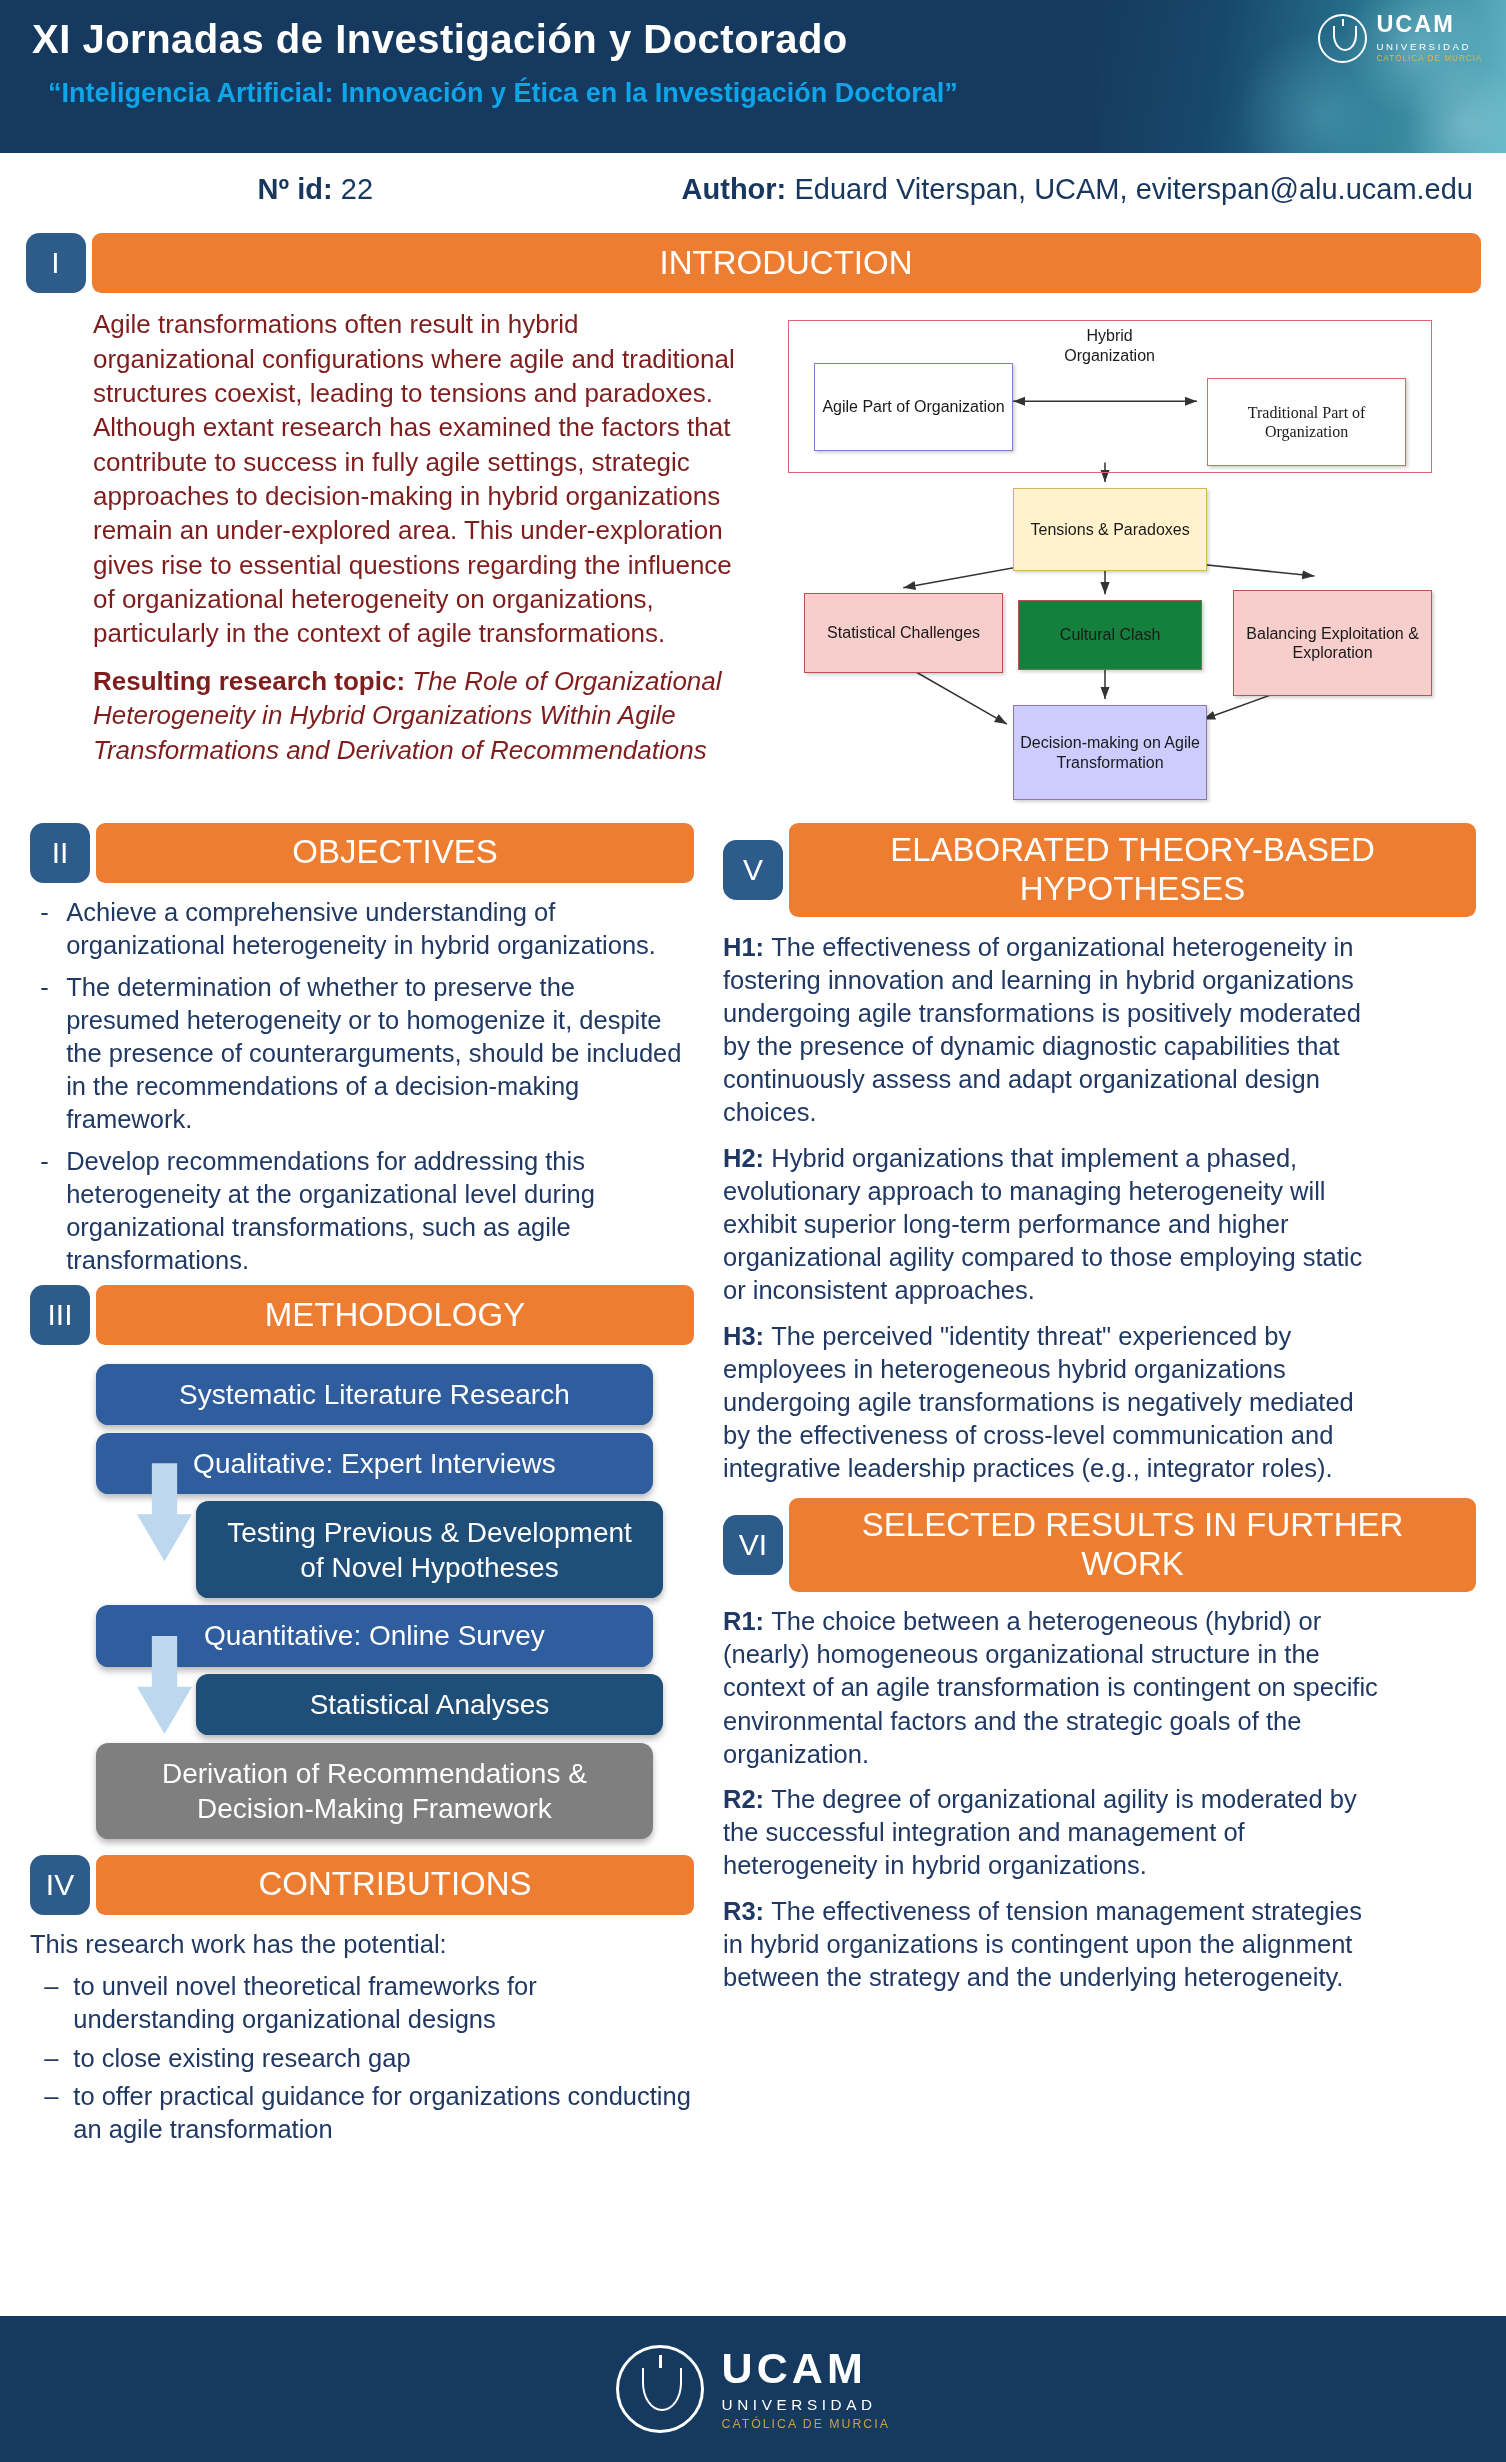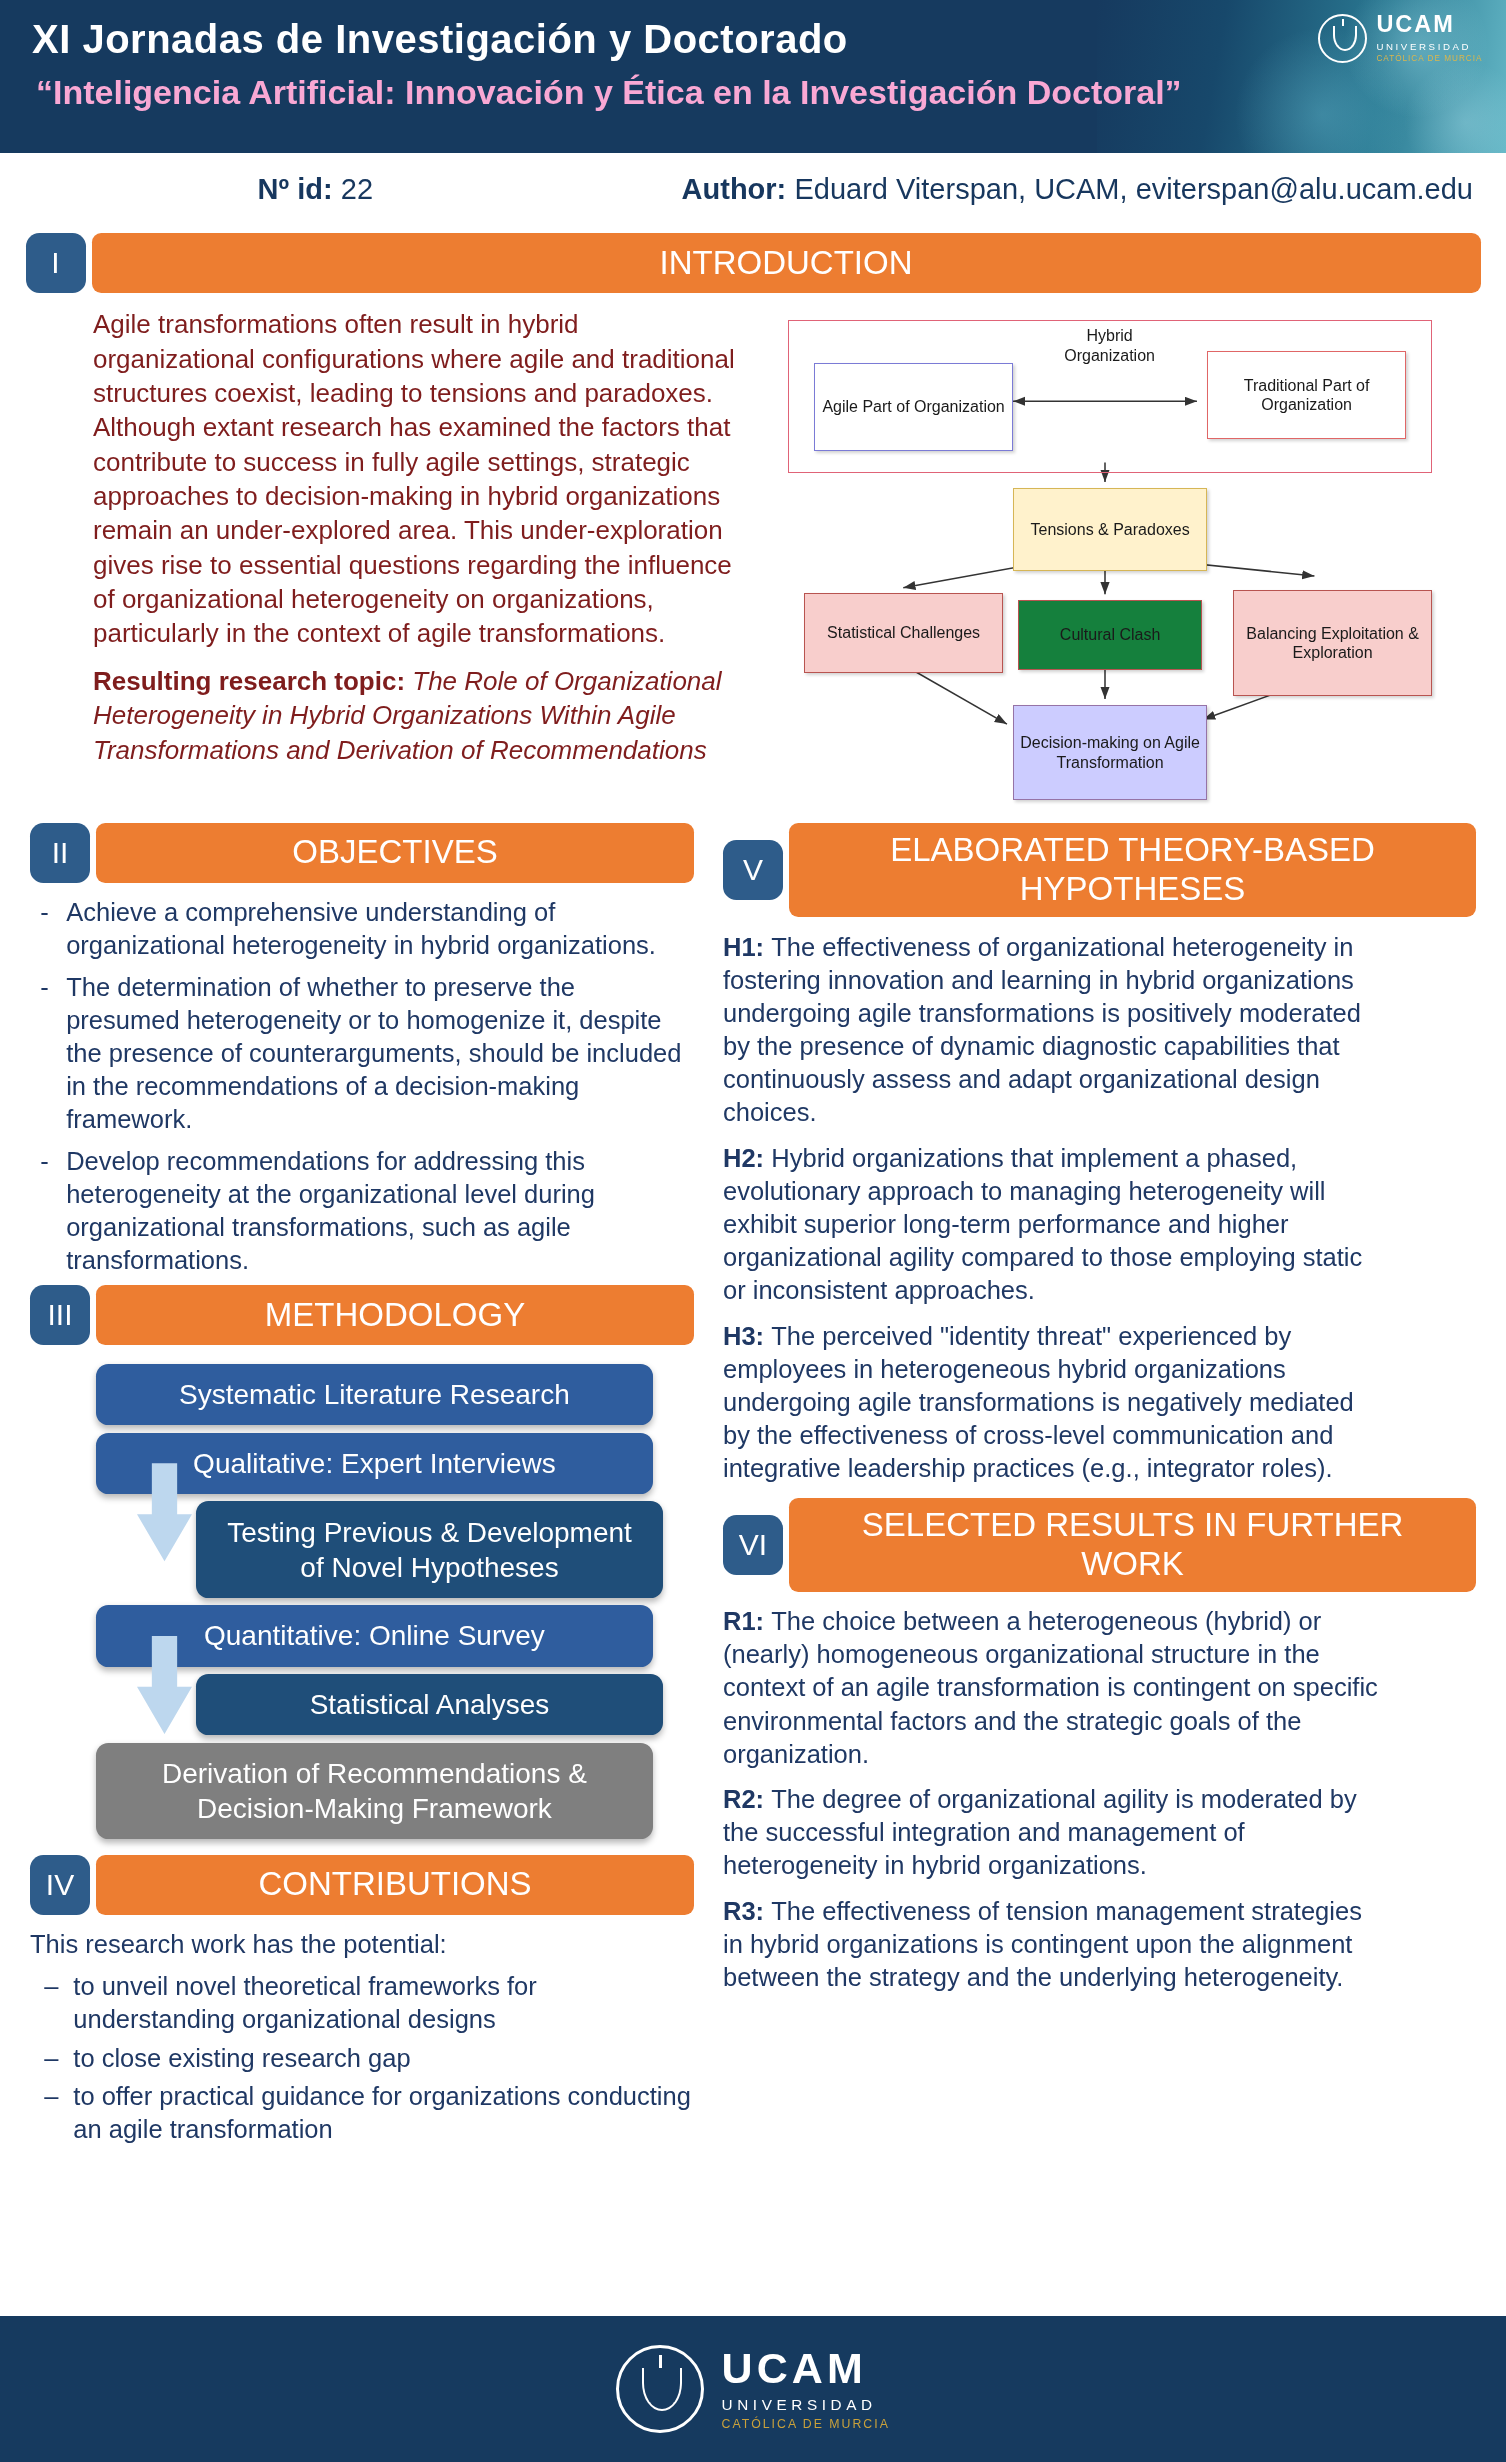--- a/index.html
+++ b/index.html
@@ -16,21 +16,21 @@
   .header-photo{
     position:absolute;right:0;top:0;width:409px;height:100%;
     background:
       radial-gradient(circle at 78% 30%, rgba(170,230,240,.35) 0, rgba(170,230,240,0) 72px),
       radial-gradient(circle at 55% 75%, rgba(120,205,225,.30) 0, rgba(120,205,225,0) 87px),
       radial-gradient(circle at 90% 80%, rgba(200,240,250,.25) 0, rgba(200,240,250,0) 61px),
       linear-gradient(100deg,#163A5F 0%,#17486B 30%,#2B7A93 68%,#64B7C6 100%);
   }
   .header-text{position:absolute;left:32px;top:17.4px;z-index:2;}
   .poster-title{margin:0 0 10.2px 0;font-size:40px;font-weight:bold;color:#ffffff;letter-spacing:0.5px;}
-  .poster-subtitle{margin:4px;font-size:34px;font-weight:bold;color:#f9a8d4;}
+  .poster-subtitle{margin:16px;font-size:27px;font-weight:bold;color:#0ea5e9;}
   .header-logo{position:absolute;right:23.5px;top:13.3px;z-index:3;display:flex;align-items:center;gap:9.2px;color:#fff;}
   .emblem{position:relative;border-radius:50%;border:2px solid #fff;}
   .emblem::after{
     content:"";position:absolute;left:28%;top:24%;width:44%;height:50%;
     border:2px solid #fff;border-top:none;border-radius:0 0 50% 50%/0 0 65% 65%;
   }
   .emblem::before{content:"";position:absolute;left:48%;top:8%;width:4%;height:16%;background:#fff;}
   .emblem.small{width:45px;height:45px;}
   .emblem.big{width:82px;height:82px;border-width:3.1px;}
   .logo-name{font-size:23.5px;font-weight:bold;letter-spacing:2px;line-height:1;}
@@ -65,21 +65,21 @@
   .dlines{position:absolute;inset:0;width:100%;height:100%;}
   .dlines line{stroke:#333;stroke-width:3;}
   .dnode{
     position:absolute;display:flex;align-items:center;justify-content:center;
     text-align:center;background:#fff;border:1.5px solid #999;padding:4.1px;line-height:1.22;
     box-shadow:1.5px 1.5px 3.1px rgba(0,0,0,.18);
   }
   .d-outer{left:15.3px;top:10.2px;width:634px;height:143px;border-color:#E06377;background:transparent;box-shadow:none;}
   .d-hybrid{left:266px;top:14.3px;width:133px;height:36px;border:none;background:transparent;box-shadow:none;}
   .d-agile{left:41px;top:54px;width:189px;height:77px;border-color:#7B7BD6;}
-  .d-trad{left:434px;top:42px;width:189px;height:77px;border-color:#E06666;}
+  .d-trad{left:434px;top:69px;width:189px;height:77px;border-color:#E06666;font-family:Liberation Serif, serif;}
   .d-tensions{left:240px;top:179px;width:184px;height:72px;background:#FFF2CC;border-color:#D6B656;}
   .d-coord{left:31px;top:284px;width:189px;height:69px;background:#F8CECC;border-color:#B85450;}
   .d-cult{left:245px;top:291px;width:174px;height:59px;background:#15803d;border-color:#B85450;}
   .d-bal{left:460px;top:281px;width:189px;height:95px;background:#F8CECC;border-color:#B85450;}
   .d-decision{left:240px;top:396px;width:184px;height:84px;background:#CCCCFF;border-color:#9673A6;}
   
   .columns{display:flex;align-items:flex-start;gap:29px;padding:0 30px;}
   .col-left{flex:0 0 664px;}
   .col-right{flex:1;min-width:0;}
   .body-text{font-size:25.5px;line-height:1.3;color:#1F3864;}

